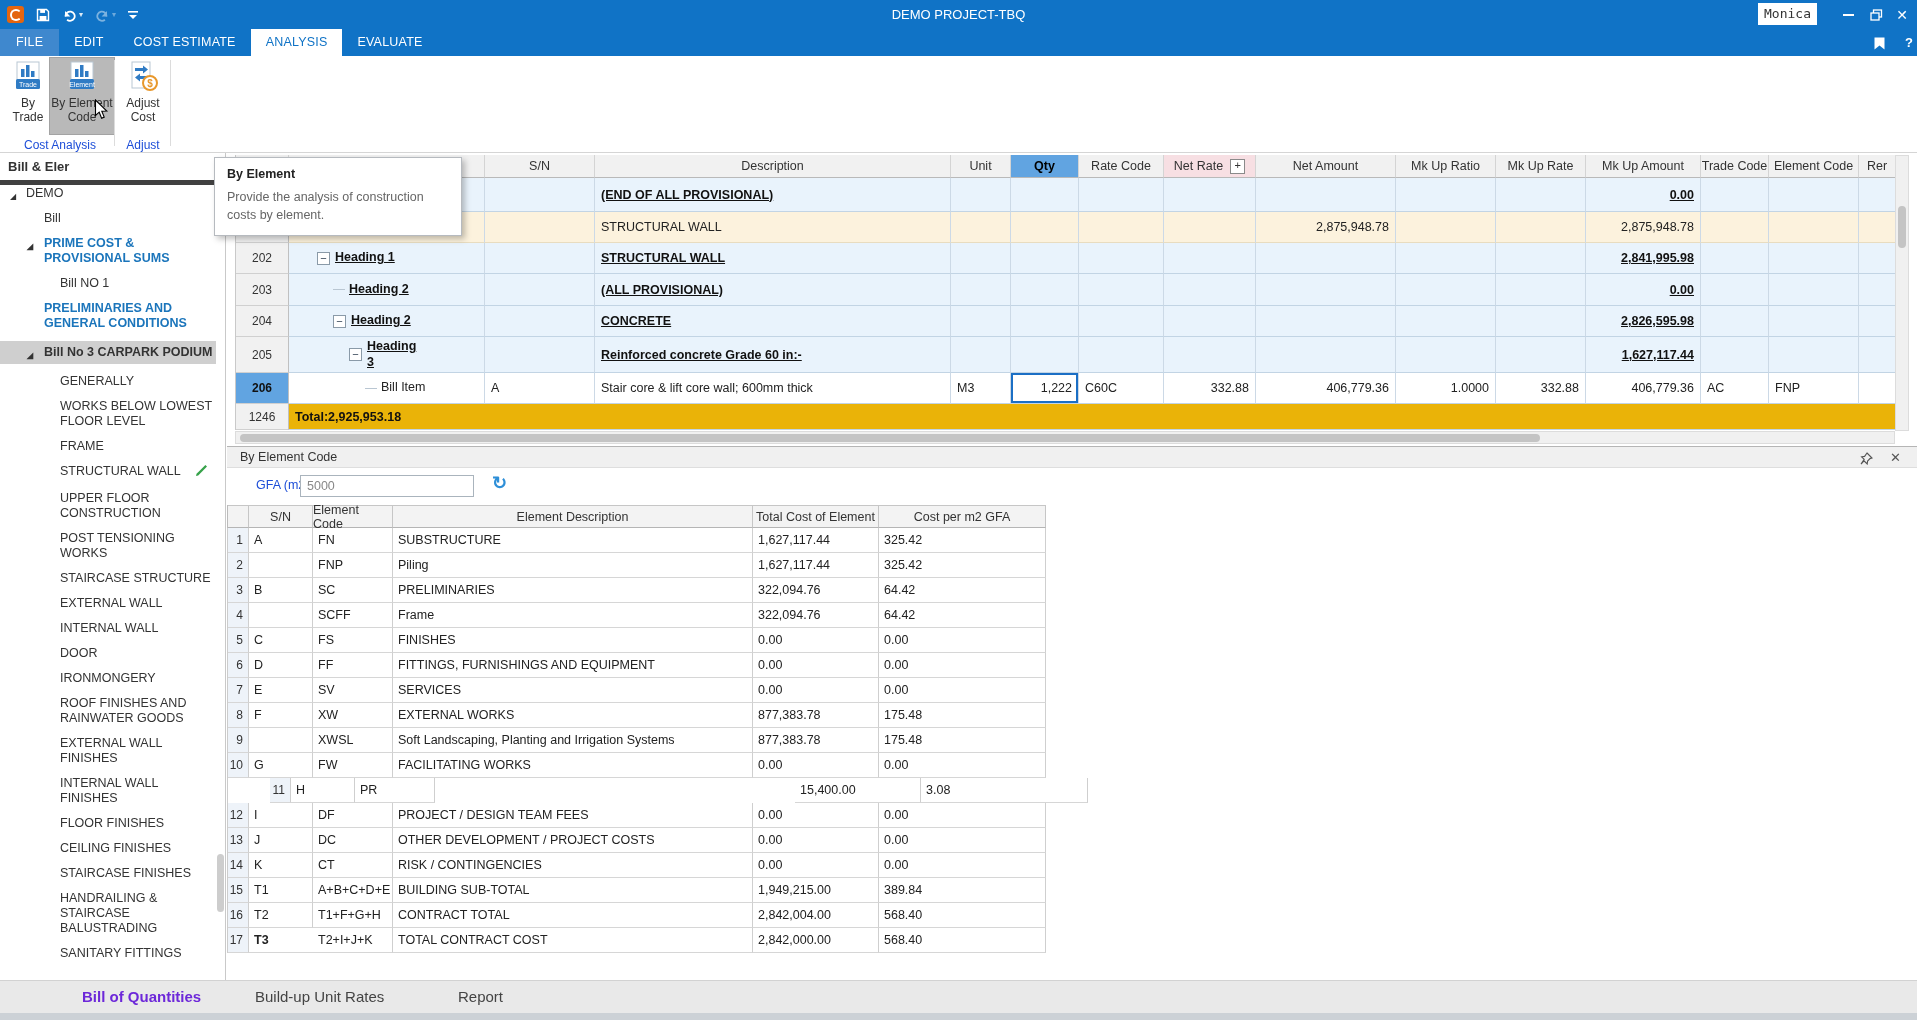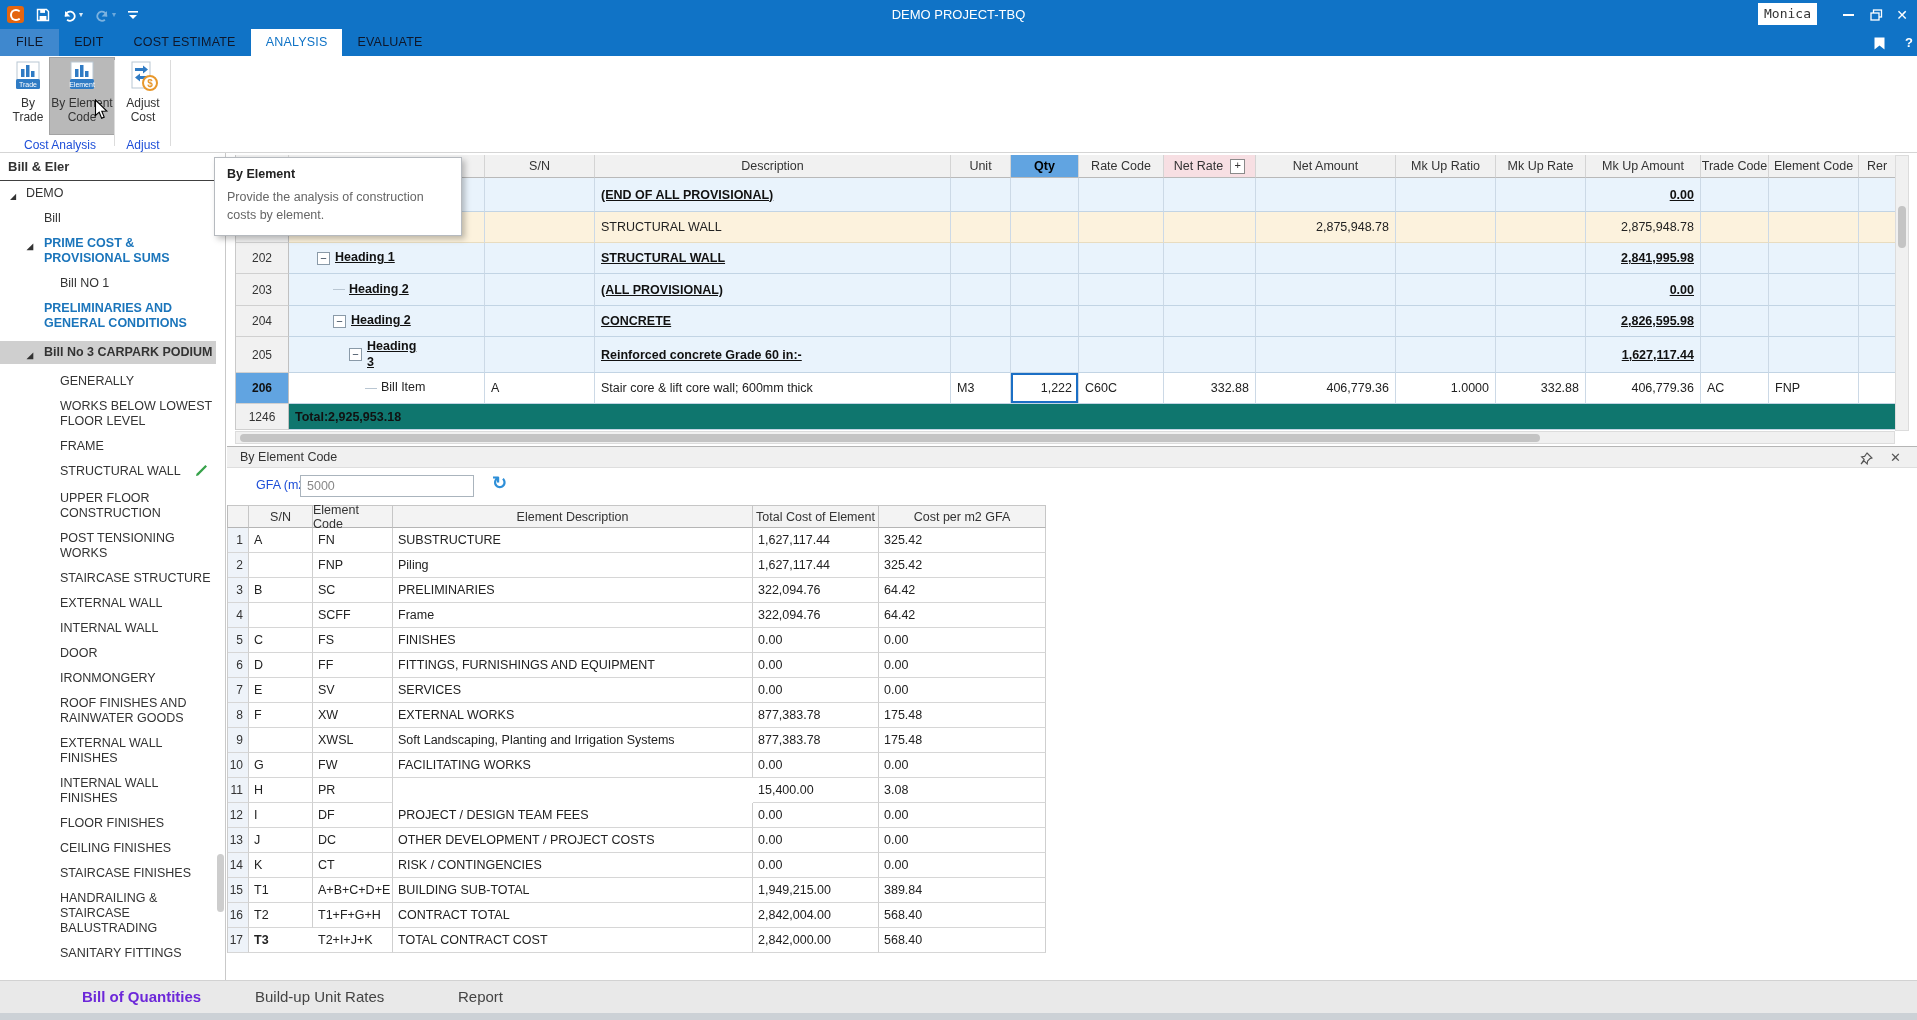--- a/index.html
+++ b/index.html
@@ -16,37 +16,37 @@
   .title{position:absolute;left:0;right:0;top:0;line-height:29px;text-align:center;color:#fff;font-size:13px;}
   .user-badge{position:absolute;right:100px;top:3px;width:59px;height:22px;background:#fff;color:#333;
       font-family:"DejaVu Sans Mono",monospace;font-size:13px;text-align:center;line-height:22px;z-index:2;}
   .wbtn{position:absolute;top:0;height:29px;display:flex;align-items:center;justify-content:center;color:#fff;z-index:2;}
   .wbtn.min{right:58px;width:22px;} .wbtn.min i{display:block;width:11px;height:2px;background:#fff;}
   .wbtn.rest{right:30px;width:22px;}
   .wbtn.close{right:4px;width:22px;font-size:14px;}
   
   .menubar{position:absolute;left:0;top:29px;width:100%;height:27px;background:#1073c6;}
   .mtabs{position:absolute;left:0;top:0;height:27px;white-space:nowrap;}
-  .mtab{display:inline-block;height:27px;line-height:27px;padding:0 15px;color:#0f172a;font-size:12.5px;letter-spacing:.2px;}
+  .mtab{display:inline-block;height:27px;line-height:27px;padding:0 15px;color:#ffffff;font-size:12.5px;letter-spacing:.2px;}
   .mtab.file{background:#3f88ce;padding:0 16px;}
   .mtab.active{background:#fff;color:#1073c6;}
   .menu-right{position:absolute;right:0;top:0;height:27px;}
   .flagic{position:absolute;right:32px;top:7px;}
   .helpic{position:absolute;right:4px;top:0;line-height:27px;color:#fff;font-size:13px;font-weight:bold;}
   
   .ribbon{position:absolute;left:0;top:56px;width:100%;height:97px;background:#fff;border-bottom:1px solid #d5d5d5;box-sizing:border-box;}
   .rbtn{position:absolute;top:2px;height:76px;display:flex;flex-direction:column;align-items:center;cursor:default;}
   .rbtn.hover{background:#b9b9b9;outline:1px solid #a3a3a3;}
   .ricon{height:34px;margin-top:2px;}
   .rlabel{font-size:12px;color:#333;line-height:14px;text-align:center;margin-top:2px;}
   .rb-sep{position:absolute;top:4px;height:86px;width:1px;background:#dcdcdc;}
   .rb-group{position:absolute;top:82px;font-size:12px;color:#1d4ed8;transform:translateX(-50%);white-space:nowrap;}
   
   .sidebar{position:absolute;left:0;top:153px;width:226px;height:827px;background:#fff;border-right:1px solid #c9c9c9;box-sizing:border-box;}
-  .sb-header{height:27px;line-height:27px;padding-left:8px;font-weight:bold;font-size:13px;color:#333;border-bottom:1px solid #404040;}
+  .sb-header{height:27px;line-height:27px;padding-left:8px;font-weight:bold;font-size:13px;color:#333;border-bottom:5px solid #404040;}
   .sb-tree{position:absolute;left:0;top:33px;right:9px;bottom:2px;overflow:hidden;}
   .sb-item{position:relative;margin-bottom:10px;font-size:12.5px;color:#333;line-height:15px;}
   .sb-item .lab{white-space:pre-line;display:inline-block;vertical-align:top;}
   .sb-item.lvl0{padding-left:26px;} .sb-item.lvl1{padding-left:44px;} .sb-item.lvl2{padding-left:60px;}
   .sb-item .exp{position:absolute;top:3px;font-size:8px;color:#333;}
   .sb-item.lvl0 .exp{left:10px;} .sb-item.lvl1 .exp{left:27px;}
   .sb-item.blue{color:#1b75bb;font-weight:bold;}
   .sb-item.selected{background:#cfcfcf;font-weight:bold;padding-top:4px;padding-bottom:4px;}
   .sb-item.selected .exp{top:7px;}
   .pencil{margin-left:14px;vertical-align:-1px;}
@@ -58,21 +58,21 @@
      box-sizing:border-box;display:flex;align-items:center;justify-content:center;font-size:12.5px;color:#333;}
   .gh-cell.c-qty{background:#61a4e1;font-weight:bold;color:#000;}
   .gh-cell.c-net_rate{background:#f7dfe3;}
   .plusbox{margin-left:7px;width:13px;height:13px;border:1px solid #8a8a8a;background:#fff;font-size:11px;line-height:11px;text-align:center;color:#333;}
   .grid-body{position:absolute;left:235px;top:178px;width:1660px;height:252px;border-left:1px solid #c9c9c9;}
   .grow{position:absolute;left:0;width:1660px;}
   .gcell{position:absolute;top:0;bottom:0;box-sizing:border-box;border-right:1px solid #ccd9e6;border-bottom:1px solid #c2d4e4;
      font-size:12.5px;color:#222;display:flex;align-items:center;padding:0 6px;overflow:hidden;background:#e9f3fc;}
   .bg-cream .gcell{background:#fcf2dd;border-bottom-color:#e8dcc0;}
   .bg-white .gcell{background:#fff;}
-  .trow .gcell{background:#0f766e;}
+  .trow .gcell{background:#eab308;}
   .gcell.gutter{background:#f1f1f1;justify-content:center;color:#333;font-size:12px;border-right:1px solid #c0c0c0;border-bottom:1px solid #d0d0d0;padding:0;}
   .gcell.gsel{background:#61a4e1;font-weight:bold;color:#111;}
   .gcell.ra{justify-content:flex-end;}
   .gcell.hd,.gcell .hd{font-weight:bold;text-decoration:underline;color:#111;}
   .gcell.qsel{box-shadow:inset 0 0 0 2px #1b6fc5;background:#fff;}
   .expbox{width:13px;height:13px;border:1px solid #8a9aa8;background:#fff;color:#345;font-size:11px;line-height:11px;text-align:center;flex:none;margin-right:5px;box-sizing:border-box;}
   .conn{width:12px;height:1px;background:#b9c6d2;flex:none;margin-right:4px;}
   .tlab{line-height:1.25;} .tlab.wrap{width:56px;}
   .tlabel{font-weight:bold;color:#111;}
   .hscroll{position:absolute;left:235px;top:431px;width:1660px;height:13px;background:#f0f0f0;border:1px solid #dcdcdc;box-sizing:border-box;}
@@ -561,21 +561,21 @@
         <div class="pcell p-per" style="left: 651px; width: 167px;">175.48</div>
       </div>
       <div class="prow" style="top: 225px;">
         <div class="pcell p-num" style="left: 0px; width: 21px;">10</div>
         <div class="pcell p-sn" style="left: 21px; width: 64px;">G</div>
         <div class="pcell p-code" style="left: 85px; width: 80px;">FW</div>
         <div class="pcell p-desc" style="left: 165px; width: 360px;">FACILITATING WORKS</div>
         <div class="pcell p-total" style="left: 525px; width: 126px;">0.00</div>
         <div class="pcell p-per" style="left: 651px; width: 167px;">0.00</div>
       </div>
-      <div class="prow" style="top: 250px;">
+      <div class="prow" style="top: 250px; margin-left: 42px;">
         <div class="pcell p-num" style="left: 0px; width: 21px;">11</div>
         <div class="pcell p-sn" style="left: 21px; width: 64px;">H</div>
         <div class="pcell p-code" style="left: 85px; width: 80px;">PR</div>
         <div class="pcell p-total" style="left: 525px; width: 126px;">15,400.00</div>
         <div class="pcell p-per" style="left: 651px; width: 167px;">3.08</div>
       </div>
       <div class="prow" style="top: 275px;">
         <div class="pcell p-num" style="left: 0px; width: 21px;">12</div>
         <div class="pcell p-sn" style="left: 21px; width: 64px;">I</div>
         <div class="pcell p-code" style="left: 85px; width: 80px;">DF</div>

